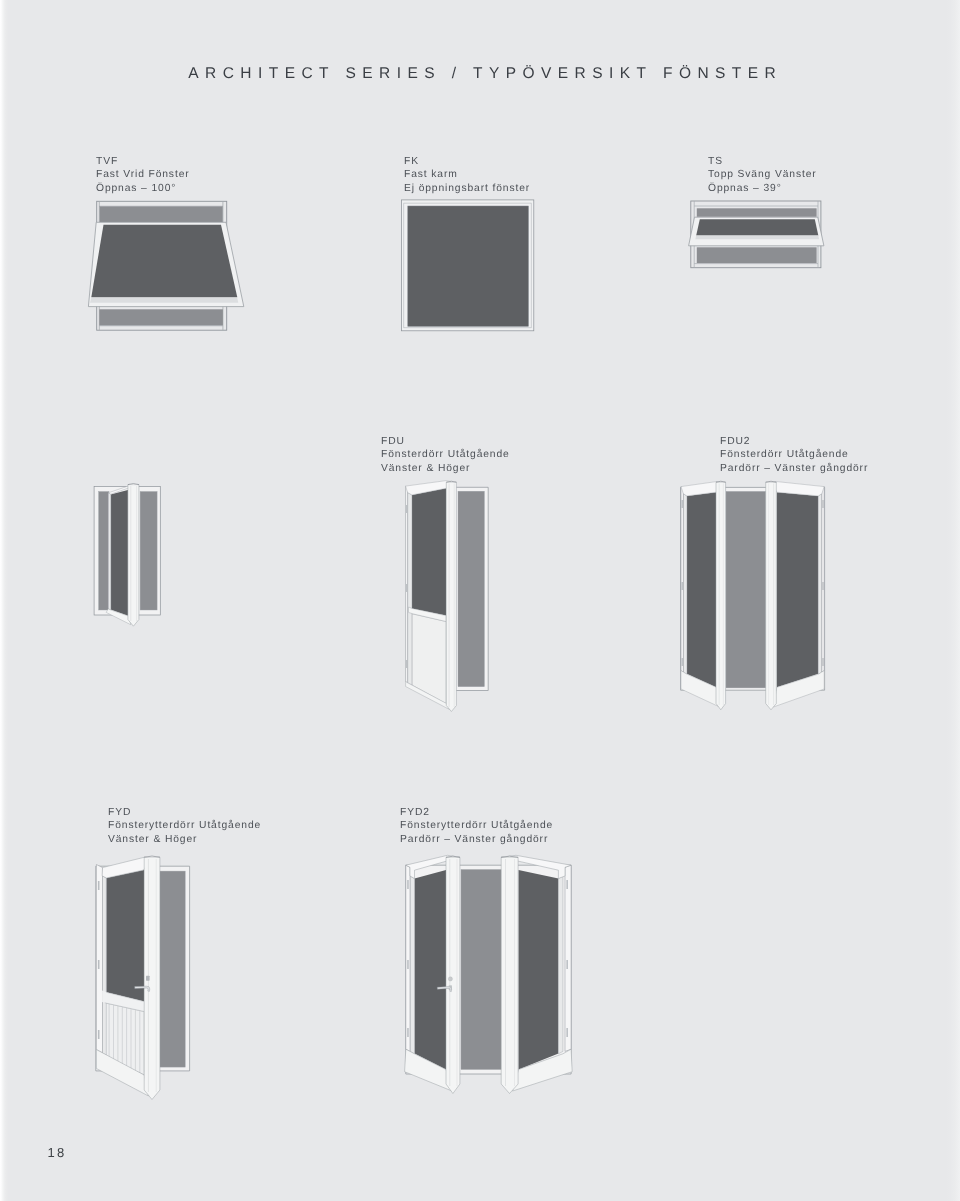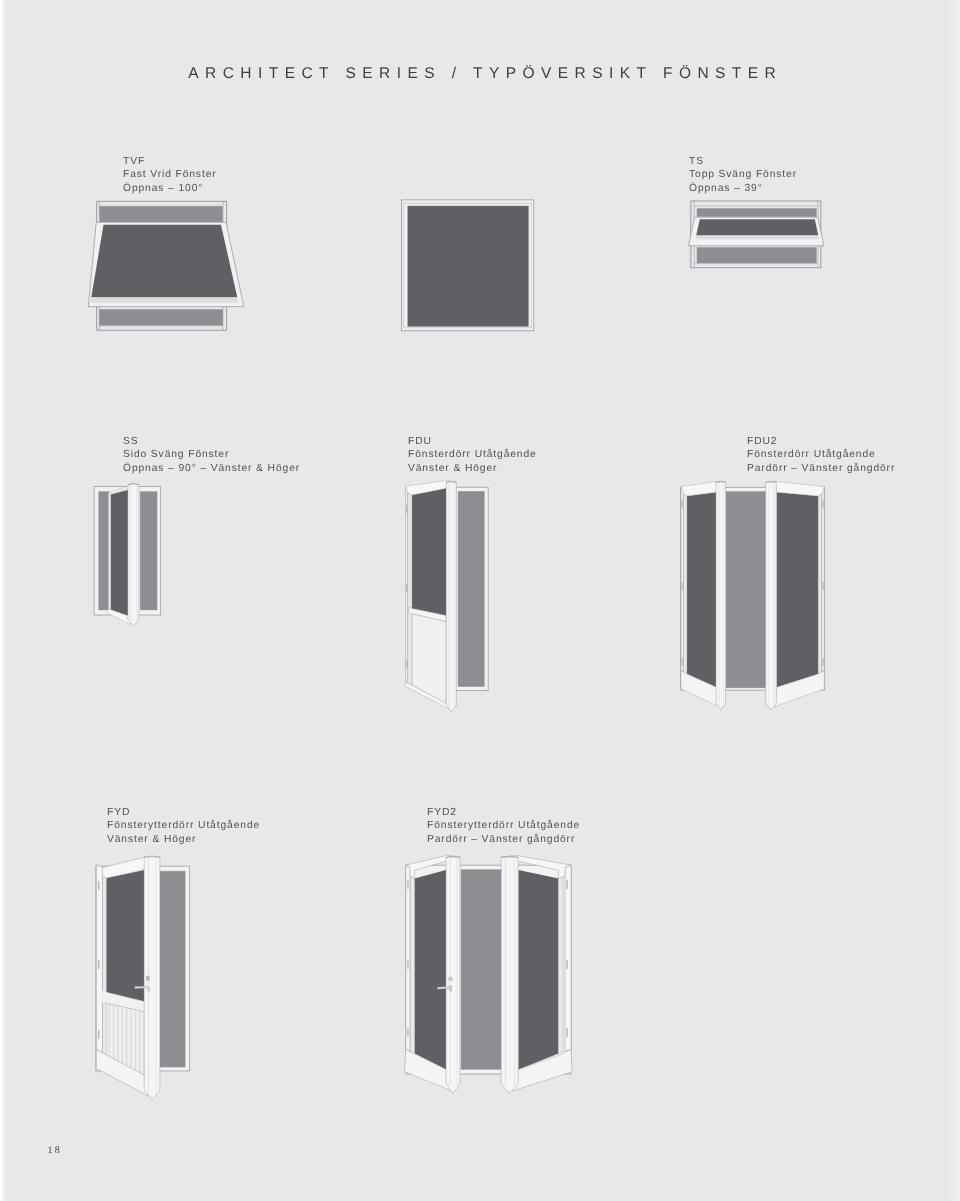--- a/index.html
+++ b/index.html
@@ -14,64 +14,64 @@
   }
   .page{position:absolute;left:0;top:0;width:960px;height:1201px;}
   .edge-left{position:absolute;left:0;top:0;width:8px;height:100%;
     background:linear-gradient(to right,#ffffff 0%,#fcfcfd 14%,#f4f5f5 34%,#eeeff0 52%,#eaebec 72%,#e7e8ea 100%);}
   .edge-right{position:absolute;right:0;top:0;width:14px;height:100%;
     background:linear-gradient(to left,#f0f1f2 0%,#ebeced 35%,#e8e9eb 70%,#e7e8ea 100%);}
   .title{position:absolute;left:0;width:960px;top:65px;text-align:center;
     font-size:15.5px;letter-spacing:6.45px;padding-left:10.45px;box-sizing:border-box;
     color:#3a3e44;font-weight:400;white-space:nowrap;line-height:18px;}
   .cell{position:absolute;}
-  .cap{font-size:10.3px;letter-spacing:0.88px;line-height:13.4px;color:#4d5157;white-space:nowrap;margin-left:27px;}
+  .cap{font-size:10.3px;letter-spacing:0.88px;line-height:13.4px;color:#4d5157;white-space:nowrap;}
   .art{position:absolute;}
-  .pageno{position:absolute;left:47.5px;top:1145px;font-size:10px;color:#3f4347;
-    font-family:Liberation Serif, serif;letter-spacing:2.3px;}
+  .pageno{position:absolute;left:47.5px;top:1145px;font-size:13px;color:#3f4347;
+    font-family:Liberation Sans, sans-serif;letter-spacing:2.3px;}
   svg{display:block;overflow:visible;}
   .art{filter:blur(0.38px);}
 </style>
 </head>
 <body>
 
 <div class="page">
   <div class="edge-left"></div>
   <div class="edge-right"></div>
 
   <div class="title">ARCHITECT SERIES / TYPÖVERSIKT FÖNSTER</div>
 
   <div class="cell" style="left:96px;top:155px">
     <div class="cap">TVF</div>
     <div class="cap">Fast Vrid Fönster</div>
     <div class="cap">Öppnas – 100°</div>
   </div>
-  <div class="cell" style="left:662px;top:155px">
+  <div class="cell" style="left:404px;top:155px">
+    <div class="cap">FK</div>
+    <div class="cap">Fast karm</div>
+    <div class="cap">Ej öppningsbart fönster</div>
+  </div>
+  <div class="cell" style="left:708px;top:155px">
     <div class="cap">TS</div>
-    <div class="cap">Topp Sväng Fönster</div>
+    <div class="cap">Topp Sväng Vänster</div>
     <div class="cap">Öppnas – 39°</div>
   </div>
 
-  <div class="cell" style="left:96px;top:435px">
-    <div class="cap">SS</div>
-    <div class="cap">Sido Sväng Fönster</div>
-    <div class="cap">Öppnas – 90° – Vänster &amp; Höger</div>
-  </div>
   <div class="cell" style="left:381px;top:435px">
     <div class="cap">FDU</div>
     <div class="cap">Fönsterdörr Utåtgående</div>
     <div class="cap">Vänster &amp; Höger</div>
   </div>
   <div class="cell" style="left:720px;top:435px">
     <div class="cap">FDU2</div>
     <div class="cap">Fönsterdörr Utåtgående</div>
     <div class="cap">Pardörr – Vänster gångdörr</div>
   </div>
 
-  <div class="cell" style="left:80px;top:806px">
+  <div class="cell" style="left:108px;top:806px">
     <div class="cap">FYD</div>
     <div class="cap">Fönsterytterdörr Utåtgående</div>
     <div class="cap">Vänster &amp; Höger</div>
   </div>
   <div class="cell" style="left:400px;top:806px">
     <div class="cap">FYD2</div>
     <div class="cap">Fönsterytterdörr Utåtgående</div>
     <div class="cap">Pardörr – Vänster gångdörr</div>
   </div>
 

